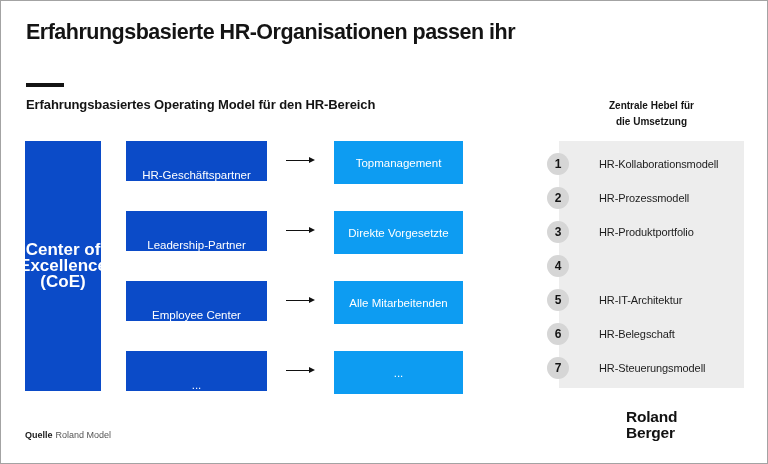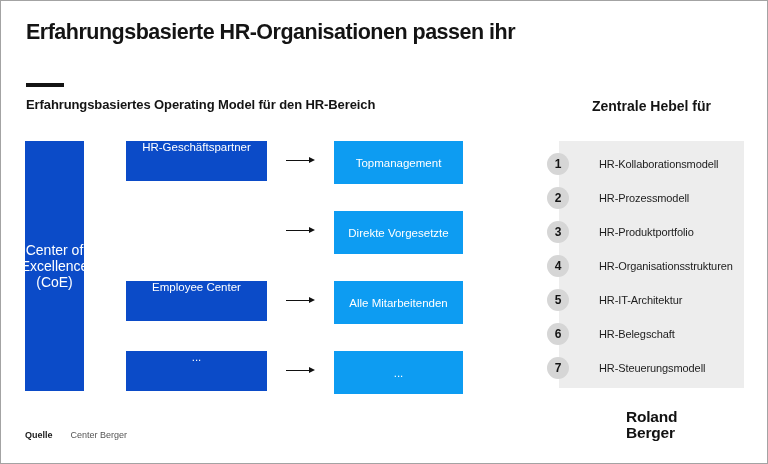--- a/index.html
+++ b/index.html
@@ -13,64 +13,64 @@
     overflow:hidden;
   }
   
   .title{position:absolute;left:25px;top:17px;font-weight:bold;font-size:21.5px;line-height:28px;letter-spacing:-0.5px;color:#141414;}
   .title div{white-space:nowrap;}
   .title-dash{position:absolute;left:25px;top:82px;width:38px;height:4px;background:#141414;}
 
   
   .left-heading{position:absolute;left:25px;top:96px;font-weight:bold;font-size:13px;letter-spacing:-0.1px;color:#141414;white-space:nowrap;}
   .coe-box{
-    position:absolute;left:24px;top:140px;width:59px;height:250px;
+    position:absolute;left:24px;top:140px;width:76px;height:250px;
     background:#0b4bc8;color:#ffffff;
     display:flex;align-items:center;justify-content:center;text-align:center;
-    font-size:14px;line-height:16px;
+    font-size:17px;line-height:16px;font-weight:bold;
   }
   .src-box{
     position:absolute;left:125px;width:141px;height:40px;
     background:#0b4bc8;color:#ffffff;
-    display:flex;align-items:flex-start;justify-content:center;
+    display:flex;align-items:flex-end;justify-content:center;
     font-size:11.5px;text-align:center;
   }
   .tgt-box{
     position:absolute;left:333px;width:129px;height:43px;
     background:#0d9cf2;color:#ffffff;
     display:flex;align-items:center;justify-content:center;
     font-size:11.5px;text-align:center;
   }
   .row-0{top:140px}.row-1{top:210px}.row-2{top:280px}.row-3{top:350px}
   .arrow{position:absolute;left:285px;width:23px;height:1.4px;background:#111;}
   .arrow::after{
     content:"";position:absolute;right:-6px;top:-3.1px;
     border-left:6px solid #111;border-top:3.8px solid transparent;border-bottom:3.8px solid transparent;
   }
   .arr-0{top:159px}.arr-1{top:229px}.arr-2{top:299px}.arr-3{top:369px}
 
   
   .right-heading{
     position:absolute;left:556px;top:97px;width:189px;
-    text-align:center;font-weight:bold;font-size:14px;line-height:16px;color:#141414;
+    text-align:center;font-weight:bold;font-size:10px;line-height:16px;color:#141414;
   }
   .levers-panel{position:absolute;left:558px;top:140px;width:185px;height:247px;background:#ededed;}
   .lever{position:absolute;left:546px;height:22px;display:flex;align-items:center;}
   .lever-0{top:152px}.lever-1{top:186px}.lever-2{top:220px}.lever-3{top:254px}
   .lever-4{top:288px}.lever-5{top:322px}.lever-6{top:356px}
   .lever-num{
     width:22px;height:22px;border-radius:50%;background:#d6d6d6;
     display:flex;align-items:center;justify-content:center;
     font-weight:bold;font-size:12px;color:#141414;flex:0 0 22px;
   }
   .lever-label{margin-left:30px;font-size:11px;letter-spacing:-0.1px;color:#1d1d1d;white-space:nowrap;}
 
   
   .source{position:absolute;left:24px;top:429px;font-size:9px;color:#555;}
-  .source b{color:#1a1a1a;margin-right:18px;}
+  .source b{color:#1a1a1a;margin-right:3px;}
   .logo{
     position:absolute;right:21px;top:408px;width:120px;
     text-align:left;font-weight:bold;font-size:15.5px;line-height:15.5px;
     letter-spacing:-0.2px;color:#111;
   }
 </style>
 </head>
 <body>
 
 <div class="slide">
@@ -86,20 +86,23 @@
     <div>
       <div>Center of</div>
       <div>Excellence</div>
       <div>(CoE)</div>
     </div>
   </div>
 
   <div class="src-box row-0">
       <span>HR-Geschäftspartner</span>
     </div>
+  <div class="src-box row-1">
+      <span>Leadership-Partner</span>
+    </div>
   <div class="src-box row-2">
       <span>Employee Center</span>
     </div>
   <div class="src-box row-3">
       <span>...</span>
     </div>
 
   <div class="arrow arr-0"></div>
   <div class="arrow arr-1"></div>
   <div class="arrow arr-2"></div>
@@ -113,53 +116,53 @@
     </div>
   <div class="tgt-box row-2">
       <span>Alle Mitarbeitenden</span>
     </div>
   <div class="tgt-box row-3">
       <span>...</span>
     </div>
 
   <div class="right-heading">
     <div>Zentrale Hebel für</div>
+    <div>die Umsetzung</div>
   </div>
 
   <div class="levers-panel"></div>
 
   <div class="lever lever-0">
     <span class="lever-num">1</span>
     <span class="lever-label">HR-Kollaborationsmodell</span>
   </div>
   <div class="lever lever-1">
     <span class="lever-num">2</span>
     <span class="lever-label">HR-Prozessmodell</span>
   </div>
   <div class="lever lever-2">
     <span class="lever-num">3</span>
     <span class="lever-label">HR-Produktportfolio</span>
   </div>
   <div class="lever lever-3">
     <span class="lever-num">4</span>
-    <span class="lever-label">HR-Organisationsstrukturen</span>
   </div>
   <div class="lever lever-4">
     <span class="lever-num">5</span>
     <span class="lever-label">HR-IT-Architektur</span>
   </div>
   <div class="lever lever-5">
     <span class="lever-num">6</span>
     <span class="lever-label">HR-Belegschaft</span>
   </div>
   <div class="lever lever-6">
     <span class="lever-num">7</span>
     <span class="lever-label">HR-Steuerungsmodell</span>
   </div>
 
-  <div class="source"><b>Quelle</b><span>Center Berger</span></div>
+  <div class="source"><b>Quelle</b><span>Roland Model</span></div>
 
   <div class="logo">
     <div>Roland</div>
     <div>Berger</div>
   </div>
 
 </div>
 
 </body></html>

